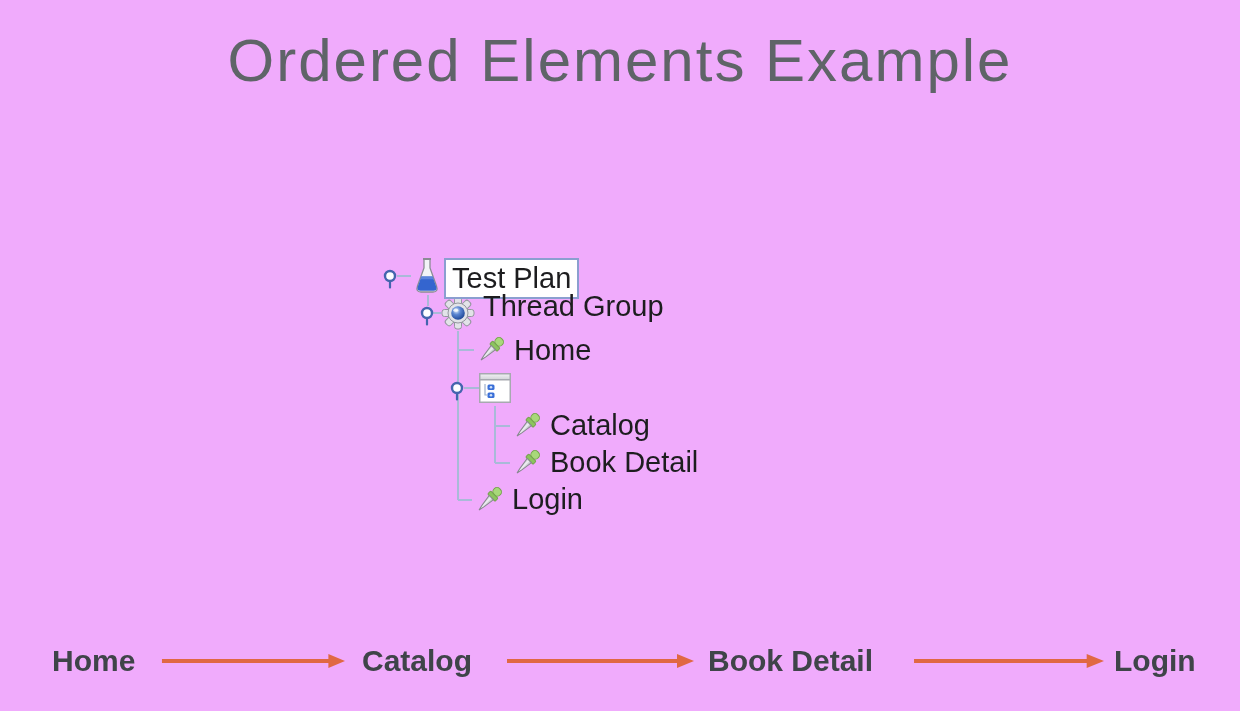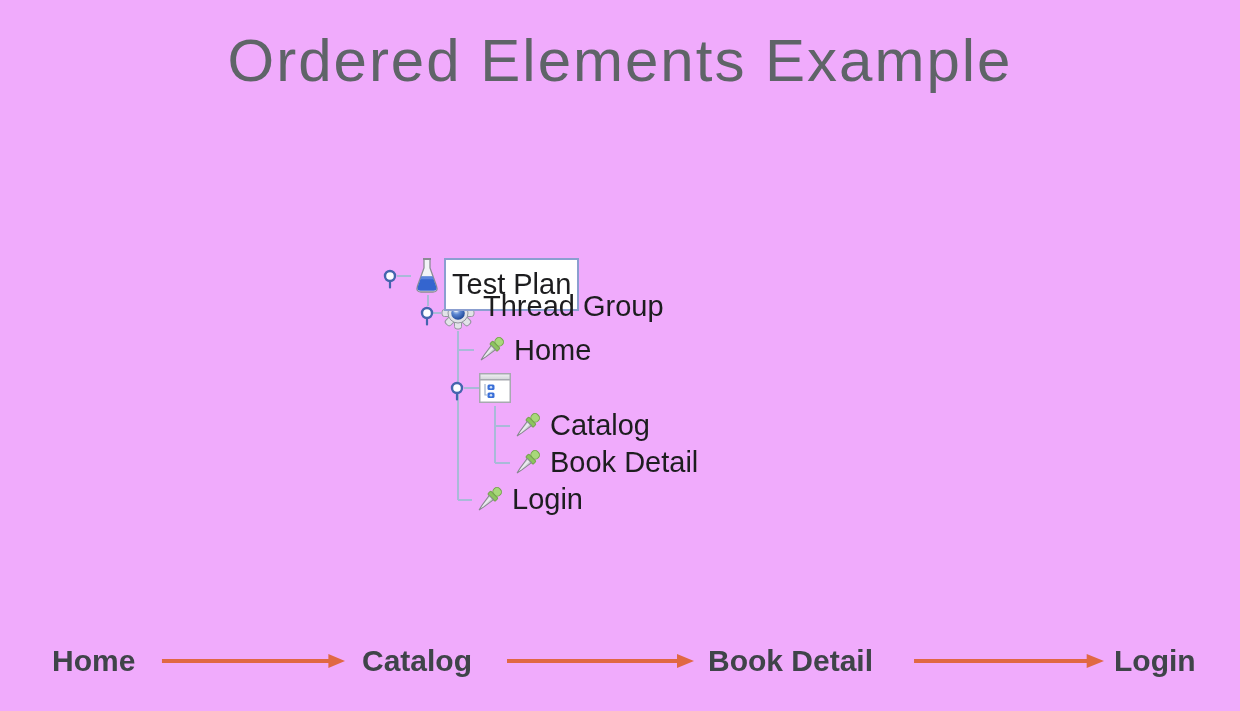--- a/index.html
+++ b/index.html
@@ -40,21 +40,21 @@
   .tree-label {
     position: absolute;
     font-size: 29px;
     line-height: 36px;
     color: #1d1d1f;
     white-space: nowrap;
     cursor: default;
   }
   .tree-label.selected {
     border: 2px solid #8b9fd0;
-    padding: 8px 6px;
+    padding: 2px 6px;
     line-height: 33px;
     background: #ffffff;
   }
 
   
   .flow-label {
     position: absolute;
     font-size: 30px;
     font-weight: bold;
     line-height: 34px;

